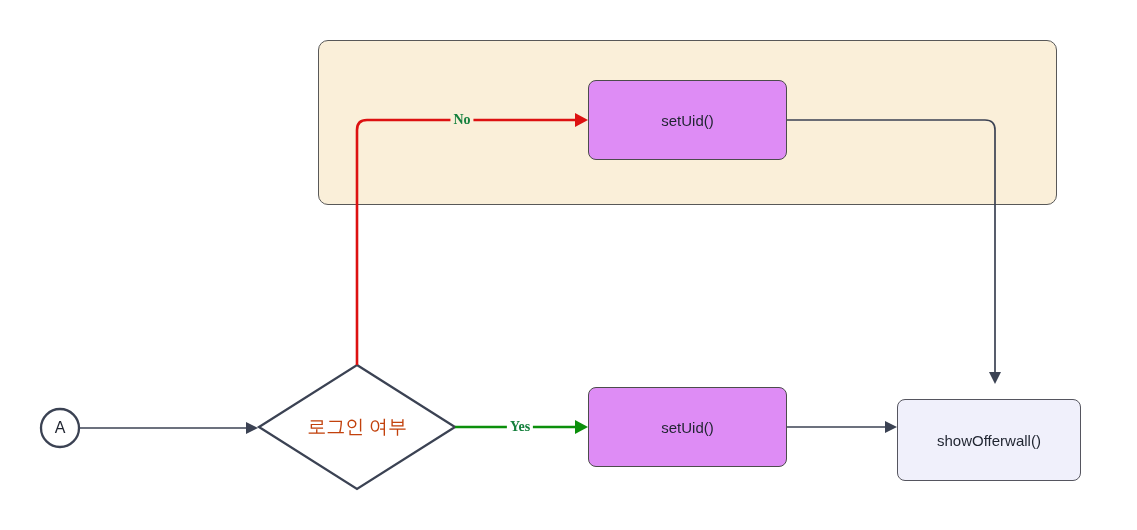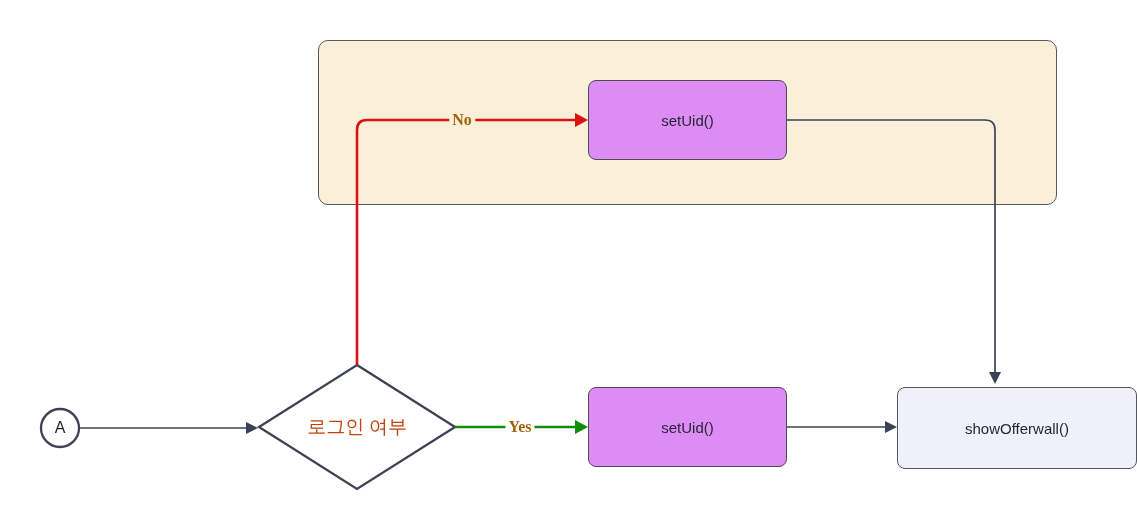--- a/index.html
+++ b/index.html
@@ -54,40 +54,40 @@
     border:1.5px solid var(--purple-border);
     border-radius:8px;
   }
   .node.endnode{
     background:var(--end-fill);
     border:1.4px solid var(--end-border);
     border-radius:8px;
   }
   .node-setuid-top{left:588px;top:80px;width:199px;height:80px;}
   .node-setuid-bottom{left:588px;top:387px;width:199px;height:80px;}
-  .node-show{left:897px;top:387px;width:240px;height:82px;text-align:right;}
+  .node-show{left:897px;top:399px;width:184px;height:82px;text-align:right;}
   .centered-label{
     position:absolute;z-index:2;
     transform:translate(-50%,-50%);
     white-space:nowrap;
   }
   .start-label{
     left:60px;top:428px;
     font-size:16px;color:var(--text);
   }
   .decision-label{
     left:357px;top:427px;
     font-family:"Liberation Serif", serif;
     font-size:19px;color:#c2410c;
   }
   .edge-label{
     font-family:"Liberation Serif", serif;
     font-weight:bold;
-    font-size:16px;
-    color:#a16207;
+    font-size:14px;
+    color:#15803d;
     padding:0 3px;
     line-height:1.1;
   }
   .edge-label.no{left:462px;top:120px;background:var(--container-fill);}
   .edge-label.yes{left:520px;top:427px;background:#ffffff;}
 </style>
 </head>
 <body>
 
 <div class="canvas">

